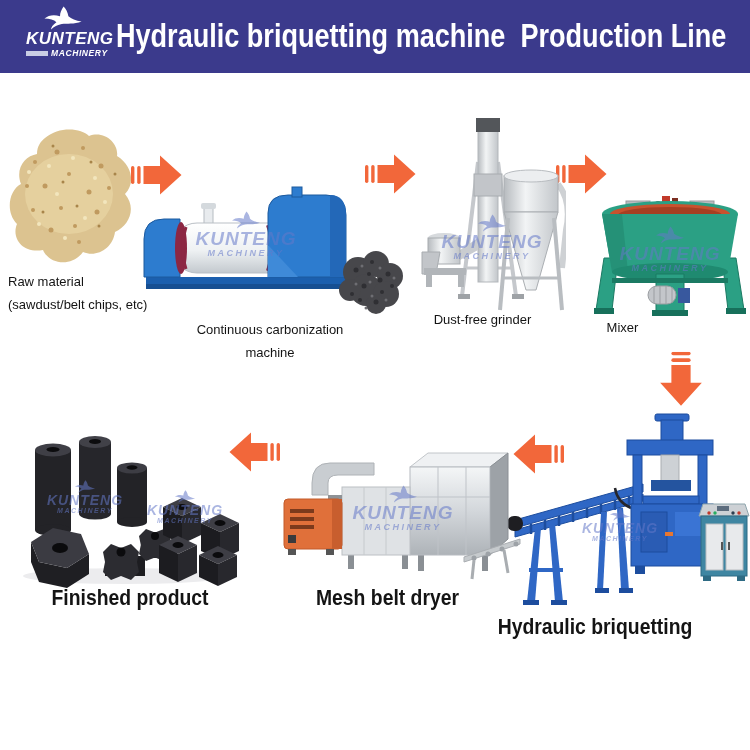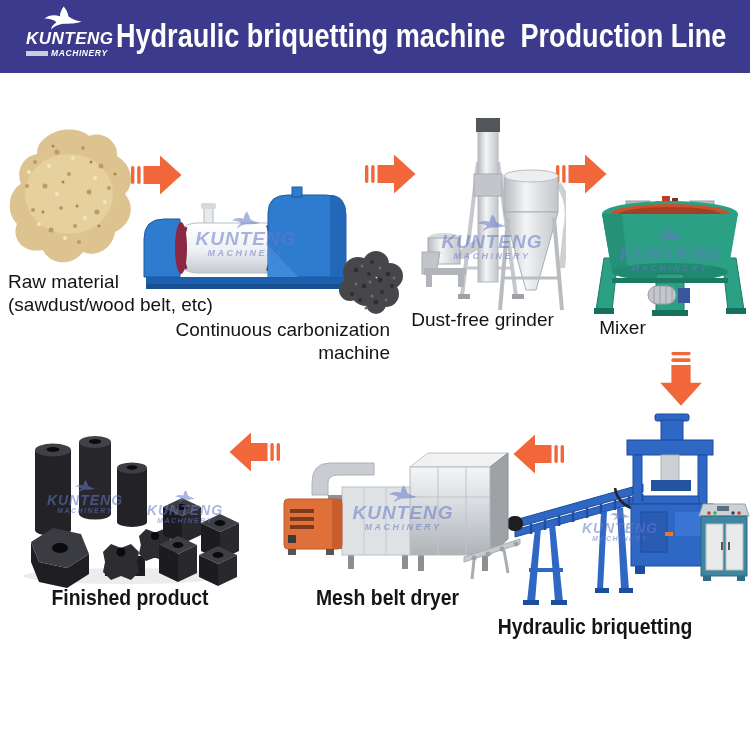--- a/index.html
+++ b/index.html
@@ -18,21 +18,21 @@
          transform:scaleX(.82);transform-origin:left center;letter-spacing:0;}
   
   .fig{position:absolute;}
   .fig svg{display:block;width:100%;height:100%;}
   .arrow{position:absolute;width:52px;height:44px;}
   .arrow svg{width:100%;height:100%;fill:#f2673a;}
   .arrow.down{width:58px;height:58px;display:flex;align-items:center;justify-content:center;}
   .arrow.down svg{width:56px;height:47px;transform:rotate(90deg);}
   .arrow.left svg{transform:scaleX(-1);}
   .lbl{position:absolute;color:#141414;}
-  .lbl-top{font-size:19px;line-height:23px;}
+  .lbl-top{font-size:13px;line-height:23px;}
   .lbl-bot{font-size:22px;font-weight:bold;transform:scaleX(.88);transform-origin:center;}
   .center{text-align:center;}
   
   .wm{position:absolute;color:rgba(100,120,200,.55);text-align:center;pointer-events:none;}
   .wm svg{width:40px;height:18px;fill:currentColor;display:block;margin:0 auto;}
   .wm-brand{font-size:19px;font-weight:bold;font-style:italic;letter-spacing:1px;line-height:19px;}
   .wm-sub{font-size:9px;font-style:italic;font-weight:bold;letter-spacing:2.5px;}
   .wm.small .wm-brand{font-size:14px;line-height:14px;}
   .wm.small .wm-sub{font-size:7px;letter-spacing:1.5px;}
   .wm.small svg{width:30px;height:13px;}
@@ -459,23 +459,23 @@
       <svg viewBox="0 0 64 40">
           <use href="#bird"></use>
         </svg>
       <div class="wm-brand">KUNTENG</div>
       <div class="wm-sub">MACHINERY</div>
     </div>
   </div>
 
   <div class="lbl lbl-top" style="left:8px;top:270px;">
     <div>Raw material</div>
-    <div>(sawdust/wood belt, etc)</div>
-  </div>
-  <div class="lbl lbl-top center" style="left:150px;top:318px;width:240px;text-align:right;">
+    <div>(sawdust/belt chips, etc)</div>
+  </div>
+  <div class="lbl lbl-top center" style="left:150px;top:318px;width:240px;">
     <div>Continuous carbonization</div>
     <div>machine</div>
   </div>
   <div class="lbl lbl-top center" style="left:400px;top:308px;width:165px;">Dust-free grinder</div>
   <div class="lbl lbl-top center" style="left:585px;top:316px;width:75px;">Mixer</div>
   <div class="lbl lbl-bot center" style="left:25px;top:585px;width:210px;">Finished product</div>
   <div class="lbl lbl-bot center" style="left:295px;top:585px;width:185px;">Mesh belt dryer</div>
   <div class="lbl lbl-bot center" style="left:445px;top:614px;width:300px;">Hydraulic briquetting machine</div>
 
 </div>

